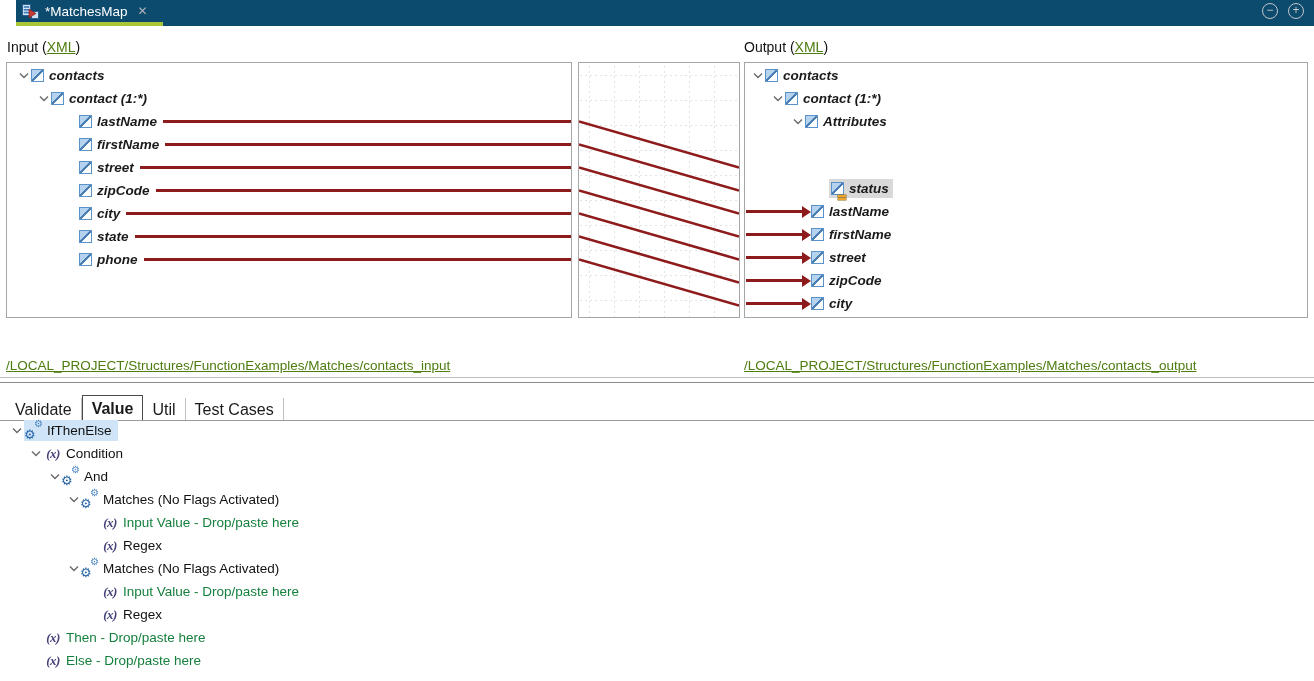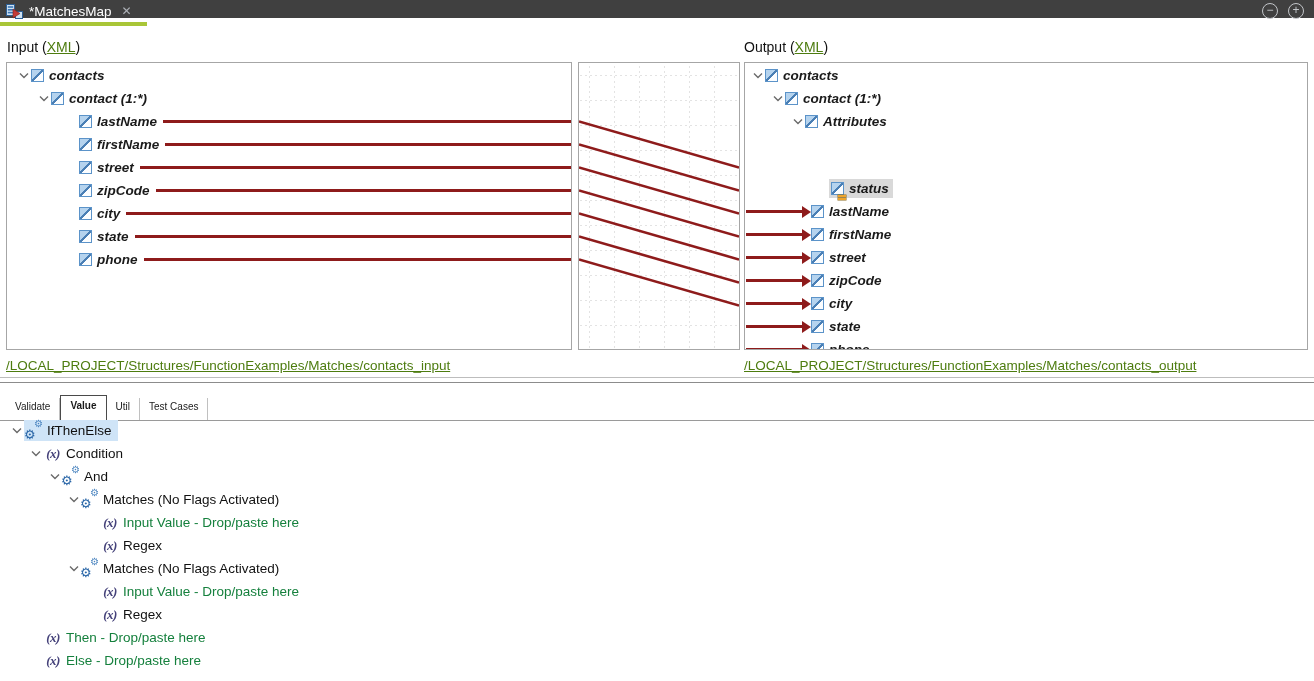--- a/index.html
+++ b/index.html
@@ -3,33 +3,33 @@
 <meta charset="utf-8">
 <style>
   * { box-sizing: border-box; margin: 0; padding: 0; }
   html,body { background:#fff; }
   #app {
     position: relative; width: 1314px; height: 681px;
     background: #fff; overflow: hidden;
     font-family: "Liberation Sans", sans-serif; color:#1a1a1a;
   }
   
-  .tabbar { position:absolute; top:0; left:0; right:0; height:18px; background:#404040; }
+  .tabbar { position:absolute; top:0; left:16px; right:0; height:26px; background:#0c4a6e; }
   .doc-tab { position:absolute; top:0; left:0; width:147px; height:22px; display:flex; align-items:center; padding:0 6px; }
   .doc-tab .title { color:#fff; font-size:13.5px; margin-left:6px; }
   .doc-tab .close { color:#aeb2b8; font-size:12px; margin-left:10px; cursor:pointer; }
   .tab-underline { position:absolute; top:22px; left:0; width:147px; height:4px; background:#a9c637; }
   .zoom-btn { position:absolute; top:3px; width:16px; height:16px; border:1.4px solid #c2c5c9; border-radius:50%;
     color:#c2c5c9; font-size:12px; line-height:13px; text-align:center; }
   .zoom-out { right:36px; } .zoom-in { right:10px; }
   
   .sec-label { position:absolute; top:39px; font-size:14px; color:#111; }
   .sec-label a, .path-link { color:#4d7c0f; text-decoration:underline; cursor:pointer; }
   
-  .panel { position:absolute; top:62px; height:288px; background:#fff; border:1px solid #a6a6a6; overflow:hidden; }
+  .panel { position:absolute; top:62px; height:256px; background:#fff; border:1px solid #a6a6a6; overflow:hidden; }
   #inputPanel  { left:6px;   width:566px; }
   #gridPanel   { left:578px; width:162px; }
   #outputPanel { left:744px; width:564px; }
   .tree { position:absolute; top:1px; left:0; right:0; }
   .trow { height:23px; display:flex; align-items:center; position:relative; font-size:13.5px; }
   .trow .lbl { font-weight:bold; font-style:italic; white-space:nowrap; }
   .chev { width:14px; height:10px; display:flex; align-items:center; justify-content:center; flex:0 0 14px; }
   .spacer { flex:0 0 14px; }
   .eicon { position:relative; flex:0 0 13px; width:13px; height:13px; margin-right:5px;
     border:1px solid #5b93c9;
@@ -47,21 +47,21 @@
   .o-l1 { padding-left:6px; } .o-l2 { padding-left:26px; } .o-l3 { padding-left:46px; }
   .o-l4s { padding-left:70px;margin-top:44px; } .o-leaf { padding-left:52px; }
   
   .path-link { position:absolute; top:358px; font-size:13.5px; white-space:nowrap; }
   #inPath { left:6px; } #outPath { left:744px; }
   
   .divider1 { position:absolute; top:377px; left:0; right:0; height:1px; background:#bdbdbd; }
   .divider2 { position:absolute; top:382px; left:0; right:0; height:1px; background:#8c8c8c; }
   
   .btabs { position:absolute; top:395px; left:6px; height:25px; display:flex; align-items:flex-end; z-index:3; }
-  .btab { height:22px; padding:3px 9px 3px; font-size:10px; border-right:1px solid #c0c0c0; background:transparent; }
+  .btab { height:22px; padding:3px 9px 3px; font-size:16px; border-right:1px solid #c0c0c0; background:transparent; }
   .btab.active { height:25px; border:1px solid #4a4a4a; border-bottom:none; background:#fff; font-weight:bold; padding-top:4px; z-index:4;text-align:right; }
   .btab-line { position:absolute; top:420px; left:0; right:0; height:1px; background:#9a9a9a; z-index:2; }
   
   .ftree { position:absolute; top:419px; left:0; right:0; z-index:3; }
   .frow { height:23px; display:flex; align-items:center; font-size:13.5px; color:#111; }
   .frow.red .flabel { color:#15803d; }
   .hl-blue { background:#cfe4f7; display:flex; align-items:center; padding:2px 6px 2px 1px; }
   .f-l1 { padding-left:10px; } .f-l2 { padding-left:29px; } .f-l3 { padding-left:48px; }
   .f-l4 { padding-left:67px; } .f-l5 { padding-left:86px; }
   .ficon { width:20px; flex:0 0 20px; display:flex; justify-content:center; margin-right:3px; }

